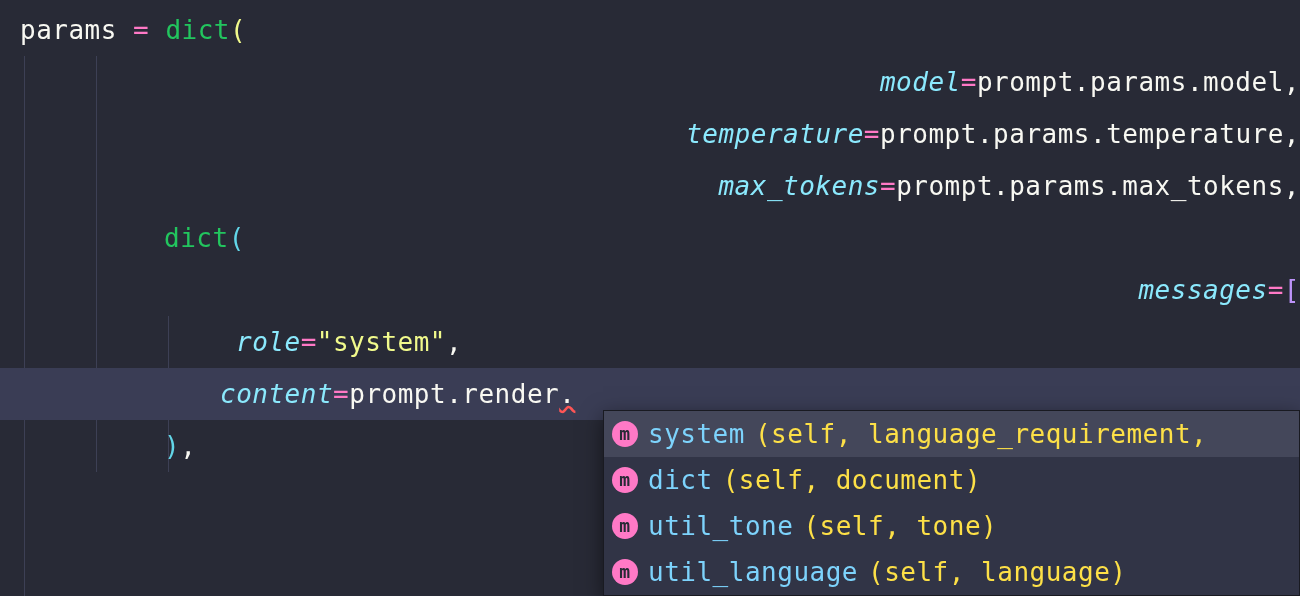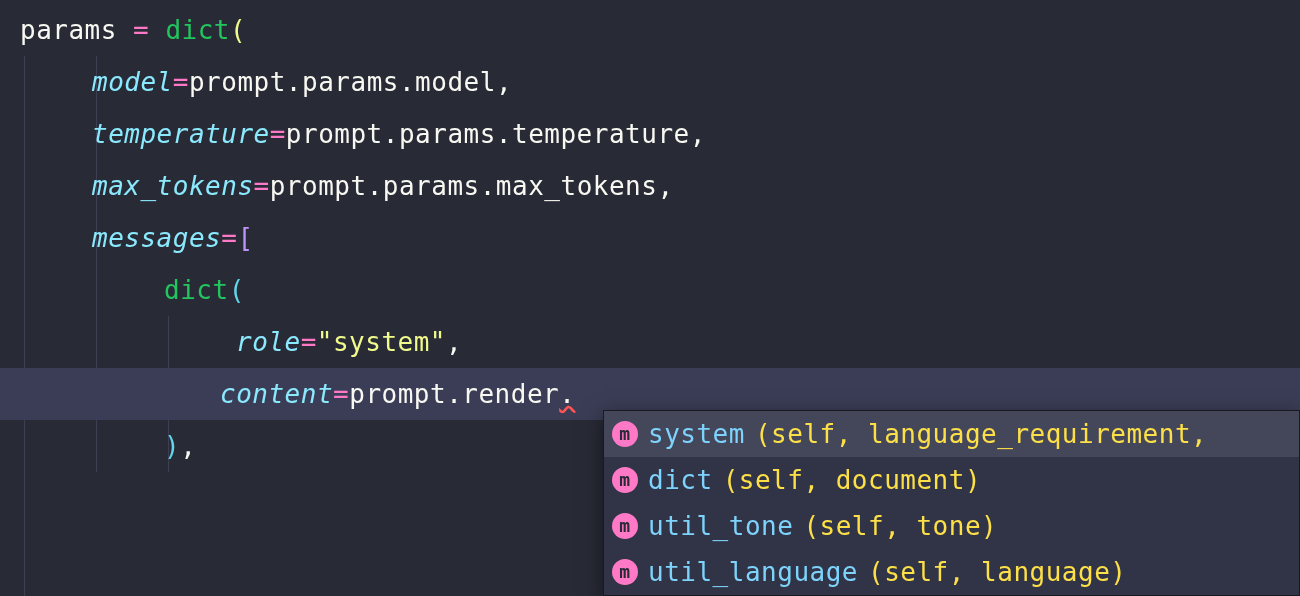--- a/index.html
+++ b/index.html
@@ -33,21 +33,21 @@
   .t-arg   { color: #8be9fd; font-style: italic; }
   .t-prop  { color: #f8f8f2; }
   .t-punc  { color: #f8f8f2; }
   .t-paren-y { color: #f1fa8c; }
   .t-paren-p { color: #bd93f9; }
   .t-paren-b { color: #62d6e8; }
   .t-str   { color: #f1fa8c; }
   .t-err   { text-decoration: underline wavy #ff5555; text-decoration-skip-ink: none; }
 
   
-  .pad1 { padding-left: 72px; }
+  .pad1 { padding-left: 72px; text-align: right; }
   .pad2 { padding-left: 144px; }
   .pad3 { padding-left: 216px; }
 
   
   .guides { position:absolute; top:0; left:0; width:100%; height:100%; pointer-events:none; }
   .guide { position:absolute; width:1px; background:#3d4055; }
 
   
   .ac {
     position: absolute;
@@ -92,23 +92,23 @@
   </div>
 
   <div class="line"><span class="t-var">params</span><span class="t-op"> = </span><span class="t-func">dict</span><span class="t-paren-y">(</span></div>
 
   <div class="line pad1"><span class="t-arg">model</span><span class="t-op">=</span><span class="t-var">prompt</span><span class="t-punc">.</span><span class="t-prop">params</span><span class="t-punc">.</span><span class="t-prop">model</span><span class="t-punc">,</span></div>
 
   <div class="line pad1"><span class="t-arg">temperature</span><span class="t-op">=</span><span class="t-var">prompt</span><span class="t-punc">.</span><span class="t-prop">params</span><span class="t-punc">.</span><span class="t-prop">temperature</span><span class="t-punc">,</span></div>
 
   <div class="line pad1"><span class="t-arg">max_tokens</span><span class="t-op">=</span><span class="t-var">prompt</span><span class="t-punc">.</span><span class="t-prop">params</span><span class="t-punc">.</span><span class="t-prop">max_tokens</span><span class="t-punc">,</span></div>
 
+  <div class="line pad2"><span class="t-func">dict</span><span class="t-paren-b">(</span></div>
+
   <div class="line pad1"><span class="t-arg">messages</span><span class="t-op">=</span><span class="t-paren-p">[</span></div>
-
-  <div class="line pad2"><span class="t-func">dict</span><span class="t-paren-b">(</span></div>
 
   <div class="line pad3"><span class="t-arg">role</span><span class="t-op">=</span><span class="t-str">"system"</span><span class="t-punc">,</span></div>
 
   <div class="line highlight"><span class="pad3"></span><span class="t-arg">content</span><span class="t-op">=</span><span class="t-var">prompt</span><span class="t-punc">.</span><span class="t-prop">render</span><span class="t-punc t-err">.</span></div>
 
   <div class="line pad2"><span class="t-paren-b">)</span><span class="t-punc">,</span></div>
 
   <div class="ac">
     <div class="ac-row sel">
       <span class="ac-icon">m</span>

